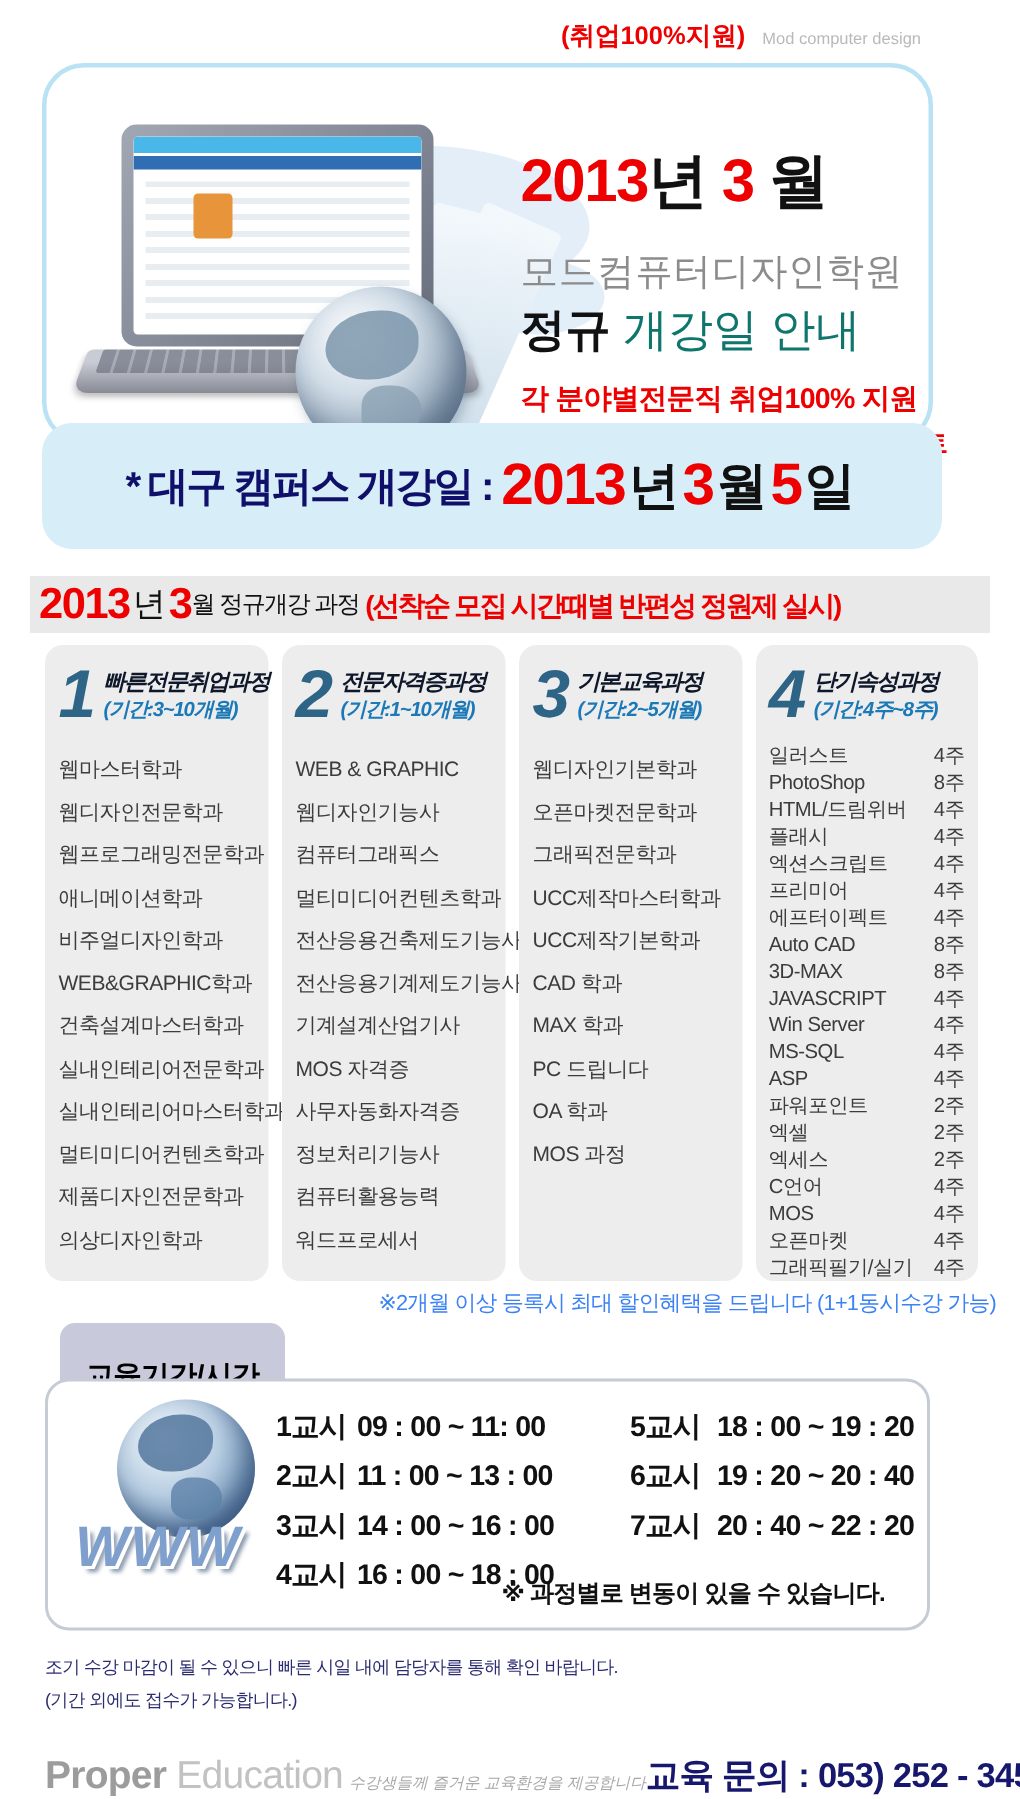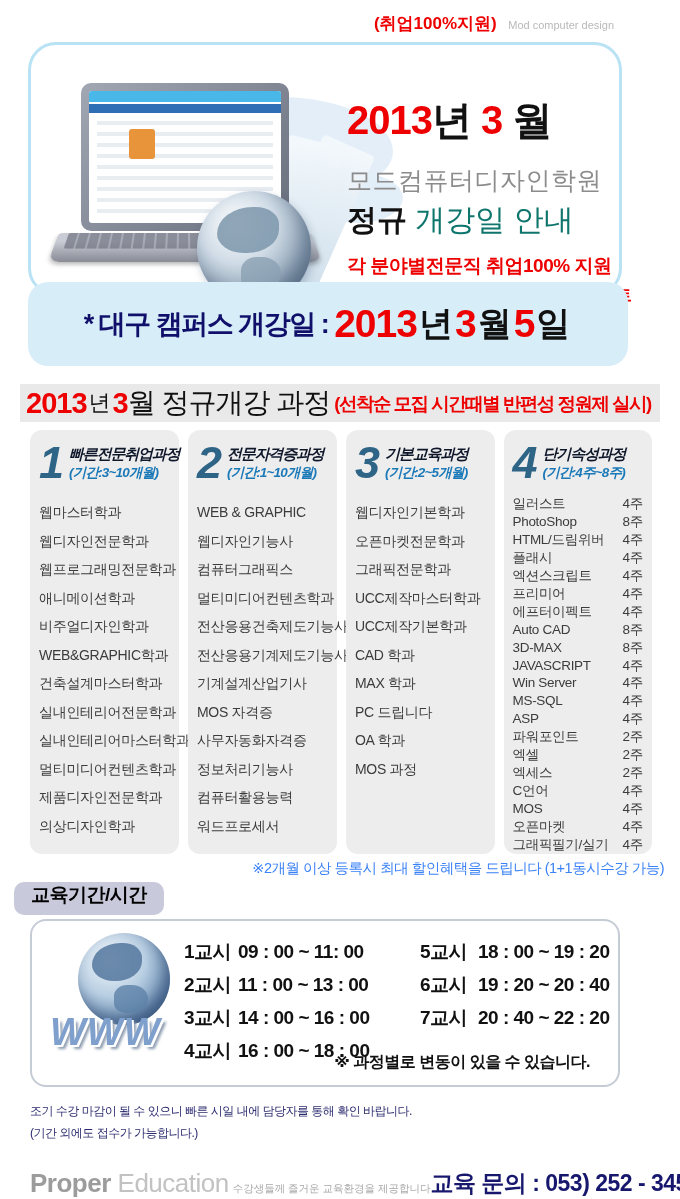--- a/index.html
+++ b/index.html
@@ -67,43 +67,43 @@
     border-radius:20px;z-index:2;display:flex;align-items:center;justify-content:center;white-space:nowrap;}
   .campus-label{color:#10106b;font-weight:800;font-size:27px;letter-spacing:-1.5px;margin-right:6px;}
   .campus-num{color:var(--accent_red);font-weight:bold;font-size:39px;letter-spacing:-1px;}
   .campus-unit{color:#111;font-weight:bold;font-size:34px;margin:0 2px;}
 
   
   .section-bar{position:absolute;left:20px;top:384px;width:640px;height:38px;background:var(--bar_gray);
     display:flex;align-items:center;padding-left:6px;white-space:nowrap;}
   .sb-num{color:var(--accent_red);font-weight:bold;font-size:29px;letter-spacing:-1px;}
   .sb-unit{color:#111;font-size:22px;margin:0 2px;}
-  .sb-rest{color:#111;font-size:28px;letter-spacing:-1px;margin-right:4px;}
+  .sb-rest{color:#111;font-size:16px;letter-spacing:-1px;margin-right:4px;}
   .sb-note{color:var(--accent_red);font-weight:800;font-size:18.5px;letter-spacing:-1.5px;}
 
   
   .courses{position:absolute;left:30px;top:430px;width:622px;display:flex;gap:9px;}
   .panel{width:149px;height:424px;background:var(--panel_gray);border-radius:12px;
     padding:12px 6px 0 9px;}
   .panel-head{display:flex;gap:5px;}
   .p-num{font-size:45px;font-weight:bold;font-style:italic;color:var(--steel_blue);line-height:.92;}
   .p-title{font-size:15px;font-weight:800;font-style:italic;color:#0f172a;letter-spacing:-1.2px;white-space:nowrap;padding-top:3px;}
   .p-period{font-size:13.5px;font-weight:700;font-style:italic;color:var(--period_blue);letter-spacing:-0.8px;white-space:nowrap;}
   .course-list{list-style:none;margin:15px 0 0;padding:0;font-size:14px;color:var(--text_gray);}
   .course-list li{line-height:28.5px;white-space:nowrap;letter-spacing:-0.3px;}
   .course-list.compact{margin-top:12px;font-size:13.5px;}
   .course-list.compact li{line-height:17.9px;display:flex;justify-content:space-between;letter-spacing:-0.3px;}
   .course-list.compact .weeks{padding-right:3px;}
 
   
   .discount-note{position:absolute;right:16px;top:859px;font-size:14.5px;color:#3b82f6;letter-spacing:-0.5px;}
 
   
-  .schedule-tab{position:absolute;left:14px;top:882px;background:var(--tab_bg);border-radius:10px;
-    padding:0 17px 7px;font-size:19px;font-weight:800;color:#000;letter-spacing:-0.5px;}
+  .schedule-tab{position:absolute;left:40px;top:882px;background:var(--tab_bg);border-radius:10px;
+    padding:22px 17px 7px;font-size:19px;font-weight:800;color:#000;letter-spacing:-0.5px;}
   .schedule-box{position:absolute;left:30px;top:919px;width:590px;height:168px;background:#fff;
     border:2px solid #c6ccd6;border-radius:16px;}
   .www-globe{position:absolute;left:16px;top:8px;width:150px;height:150px;}
   .wg-sphere{position:absolute;left:30px;top:4px;width:92px;height:92px;border-radius:50%;
     background:radial-gradient(circle at 35% 30%,#f2f7fb,#b8cee2 40%,#6f93b8 72%,#3c5f8a);
     box-shadow:inset -6px -9px 14px rgba(20,40,80,.45);}
   .wg-sphere::before{content:"";position:absolute;left:14px;top:10px;width:50px;height:38px;
     background:#53779e;border-radius:60% 40% 55% 45%;opacity:.85;}
   .wg-sphere::after{content:"";position:absolute;left:36px;top:52px;width:34px;height:28px;
     background:#5d81a8;border-radius:45% 55% 60% 40%;opacity:.8;}
@@ -114,21 +114,21 @@
     font-size:19px;font-weight:800;color:#111;white-space:nowrap;letter-spacing:-0.5px;}
   .sched-note{position:absolute;right:28px;bottom:12px;font-size:16px;font-weight:800;color:#111;letter-spacing:-0.5px;}
 
   
   .footer{position:absolute;left:30px;top:1100px;width:622px;}
   .f-line{color:#2c2c70;font-size:12px;line-height:22px;letter-spacing:-0.5px;}
   .f-bottom{display:flex;justify-content:space-between;align-items:flex-end;margin-top:24px;}
   .logo{white-space:nowrap;}
   .logo-strong{font-size:26px;font-weight:bold;color:#9c9c9c;letter-spacing:-0.5px;text-align:right;}
   .logo-light{font-size:26px;color:#c2c2c2;letter-spacing:-0.5px;}
-  .logo-tagline{font-size:10.5px;color:#a8a8a8;margin-left:4px;}
+  .logo-tagline{font-size:10.5px;color:#a8a8a8;margin-left:4px;font-style:italic;}
   .contact{font-size:23px;font-weight:800;color:#17176e;white-space:nowrap;letter-spacing:-0.5px;}
 </style>
 </head>
 <body>
 
 <div class="page">
 
   <div class="top-note">
     <span class="support">(취업100%지원)</span>
     <span class="brand">Mod computer design</span>

